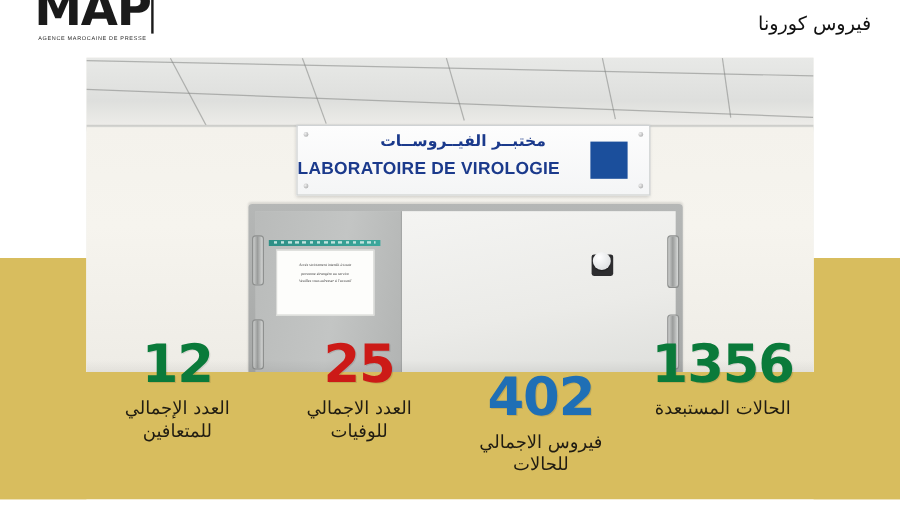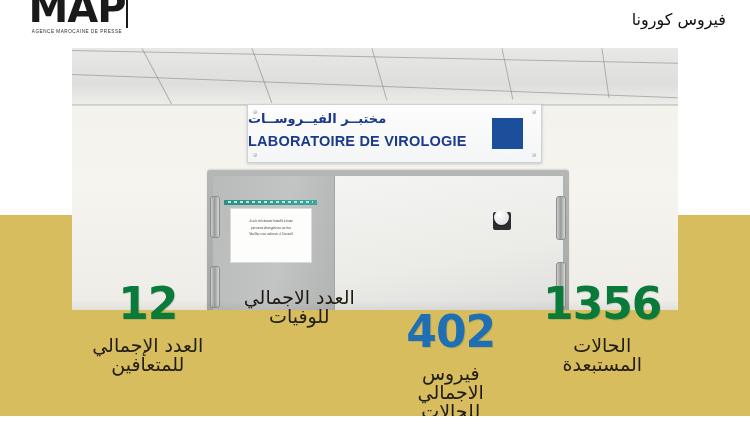--- a/index.html
+++ b/index.html
@@ -123,21 +123,21 @@
     background: linear-gradient(180deg,#fdfdfd,#f4f5f6);
     border: 1px solid #cfd2d4;
     box-shadow: 0 1px 3px rgba(0,0,0,.18);
   }
   .sign-screw {
     position: absolute; width: 4px; height: 4px; border-radius: 50%;
     background: radial-gradient(circle at 35% 35%, #f0f0f0, #9a9b9c);
   }
   .sign-ar {
     position: absolute; left: 0; right: 86px; top: 6px;
-    text-align: left;
+    text-align: right;
     direction: rtl; unicode-bidi: bidi-override;
     font-family: "DejaVu Sans", sans-serif;
     font-weight: 700;
     font-size: 13px;
     color: #1b3a8c;
     letter-spacing: 0px;
   }
   .sign-fr {
     position: absolute; left: 0; right: 86px; top: 28px;
     text-align: center;
@@ -244,23 +244,23 @@
   }
   .stat-value {
     font-family: "DejaVu Sans", sans-serif;
     font-weight: 700;
     font-size: 44px;
     line-height: 48px;
     letter-spacing: -1px;
     text-shadow: 1px 1px 0 rgba(0,0,0,.10);
   }
   .stat-label {
-    margin-top: 8px;
-    font-family: "DejaVu Sans", sans-serif;
-    font-size: 19px;
+    margin-top: 3px;
+    font-family: "DejaVu Sans", sans-serif;
+    font-size: 15px;
     line-height: 19px;
     color: #201c12;
     direction: rtl;
     unicode-bidi: bidi-override;
     text-align: center;
     max-width: 120px;
   }
 </style>
 </head>
 <body>
@@ -327,20 +327,21 @@
 
     <div class="floor-shadow"></div>
   </div>
 
   <div class="stats">
     <div class="stat">
       <div class="stat-value" style="color: rgb(10, 122, 58);">12</div>
       <div class="stat-label">العدد الإجمالي للمتعافين</div>
     </div>
     <div class="stat">
+      <div class="stat-value" style="color: rgb(204, 26, 23);">25</div>
       <div class="stat-label">العدد الاجمالي للوفيات</div>
     </div>
     <div class="stat">
       <div class="stat-value" style="color: rgb(31, 111, 181); margin-top: 28px;">402</div>
       <div class="stat-label">فيروس الاجمالي للحالات</div>
     </div>
     <div class="stat">
       <div class="stat-value" style="color: rgb(10, 122, 58);">1356</div>
       <div class="stat-label">الحالات المستبعدة</div>
     </div>

